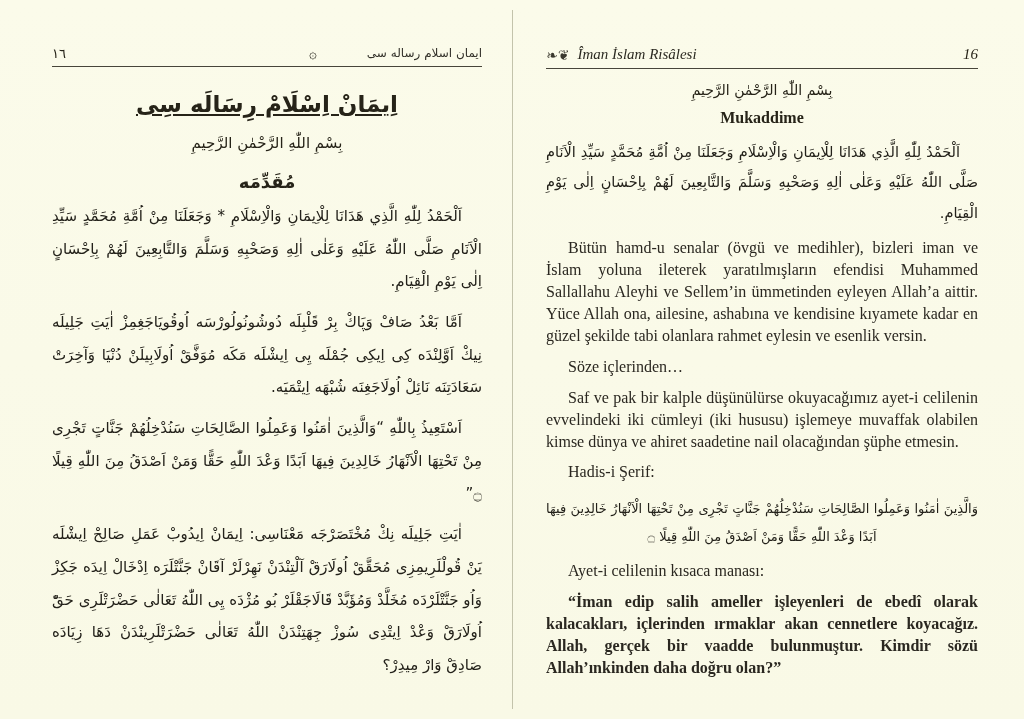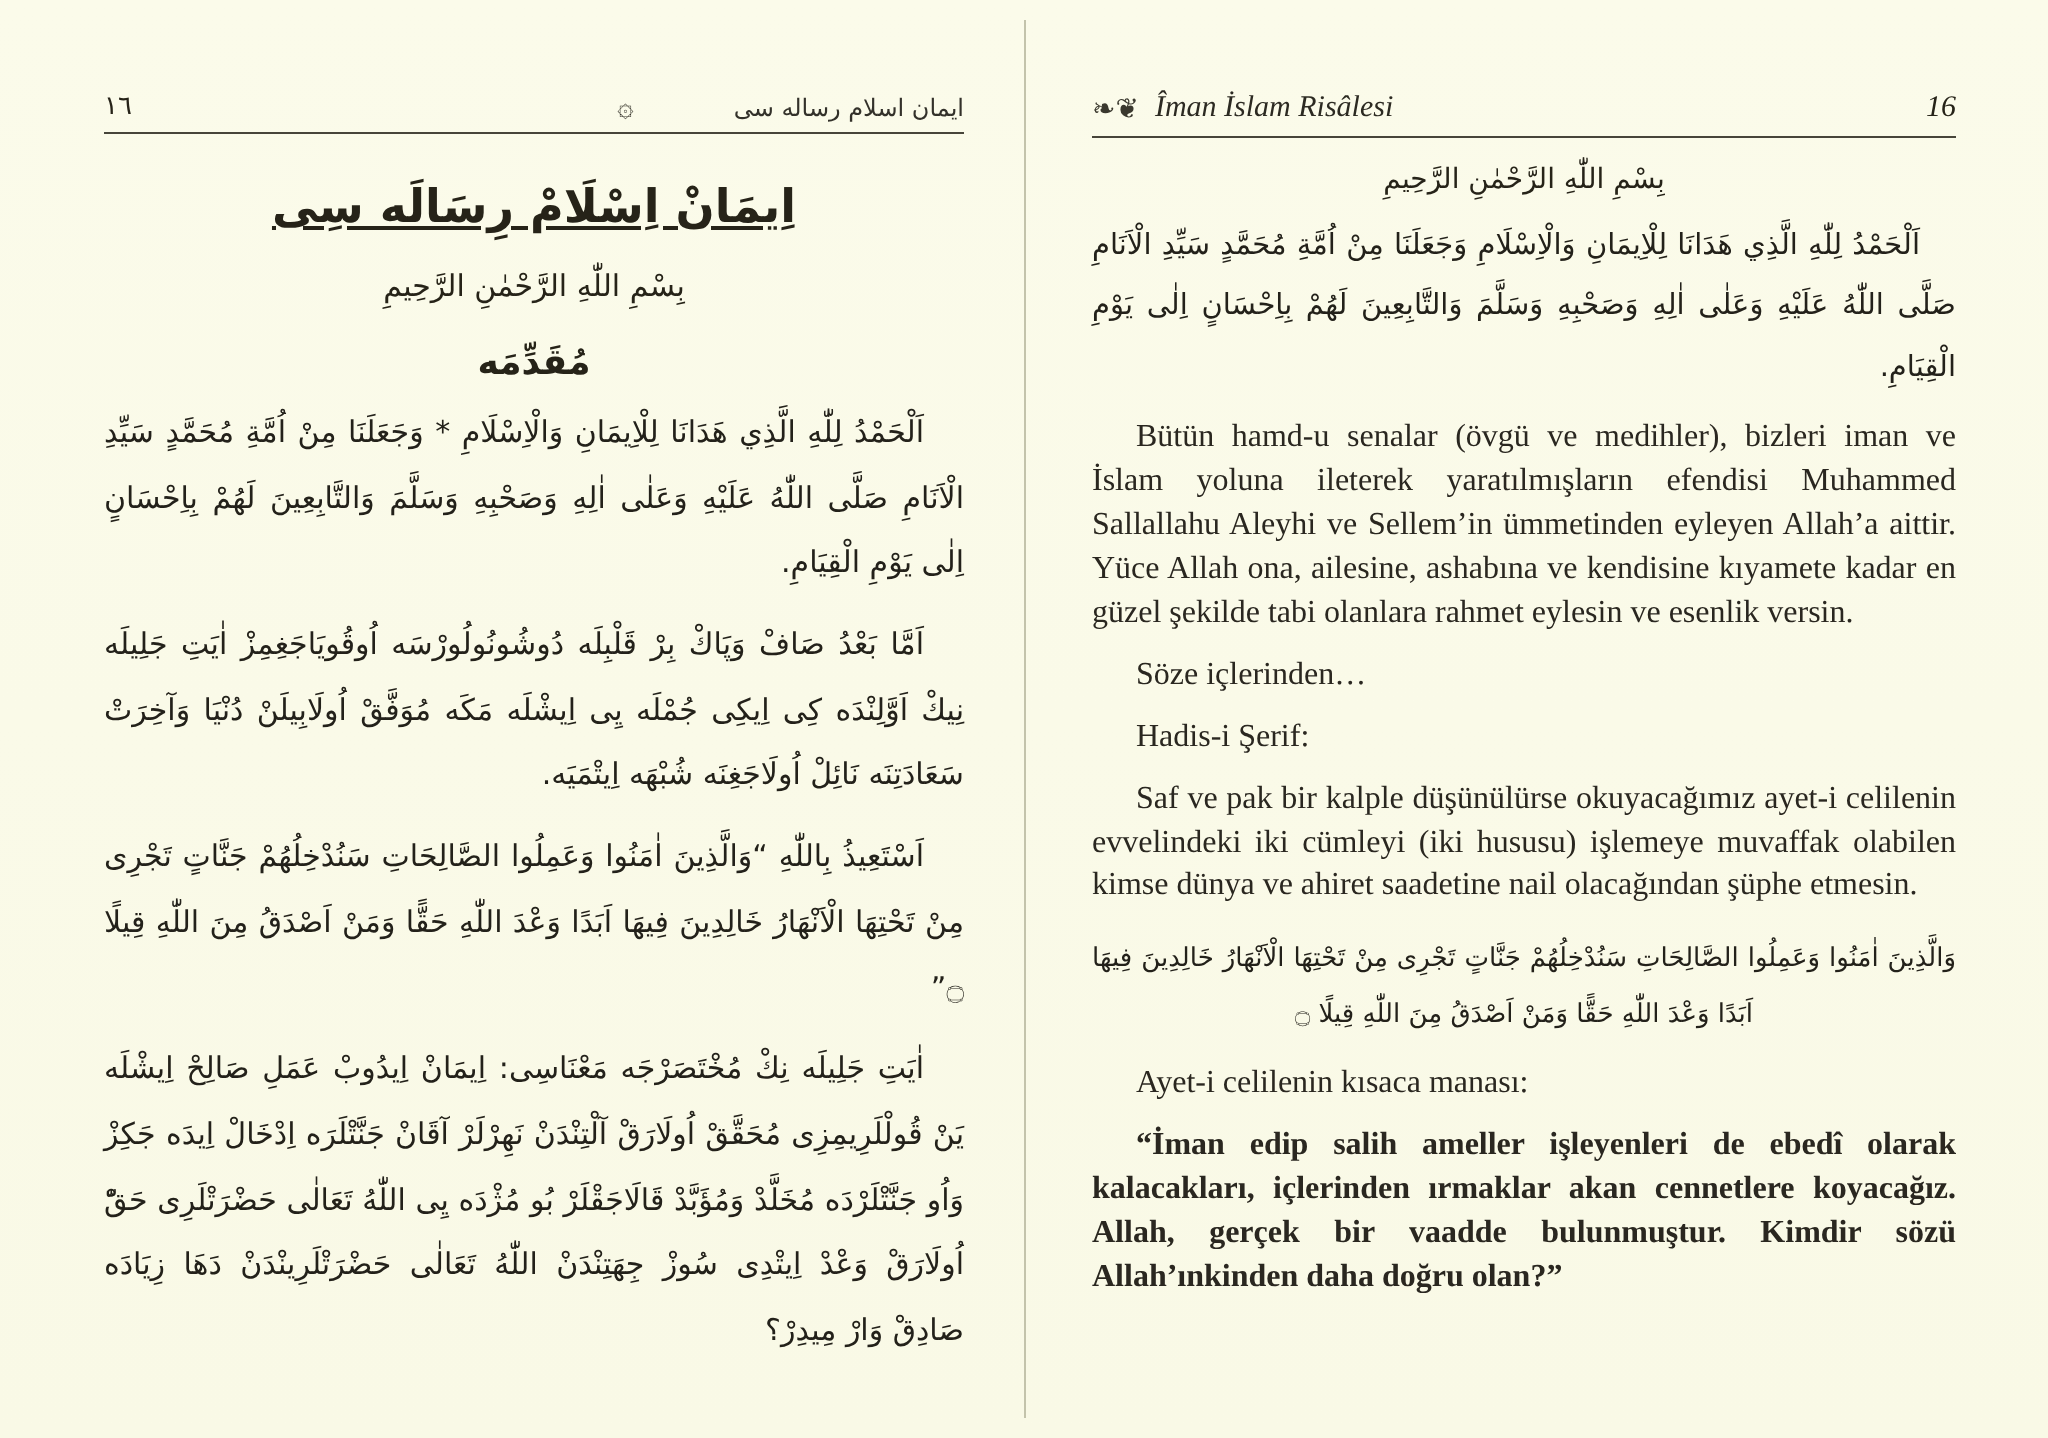--- a/index.html
+++ b/index.html
@@ -26,21 +26,21 @@
     box-sizing: border-box;
     width: 512px; height: 719px;
   }
   .page-left  { padding: 46px 30px 0 52px; }
   .page-right { padding: 46px 46px 0 34px; }
 
   
   .pg-header {
     display: flex;
     justify-content: space-between;
-    align-items: center;
+    align-items: flex-start;
     border-bottom: 1.5px solid #47453a;
     padding-bottom: 5px;
   }
   .pg-header .run-group { display: flex; align-items: center; gap: 8px; }
   .ornament {
     font-family: "DejaVu Sans", sans-serif;
     font-size: 14px; color: #3a382e; line-height: 1;
   }
   .run-title-ar {
     font-family: "DejaVu Sans", sans-serif;
@@ -114,27 +114,28 @@
   <div class="page page-right">
     <div class="pg-header">
       <span class="run-group">
         <span class="ornament">❧❦</span>
         <span class="run-title-lat">Îman İslam Risâlesi</span>
       </span>
       <span class="pg-num-lat">16</span>
     </div>
 
     <div class="ar basmala-r" dir="rtl">بِسْمِ اللّٰهِ الرَّحْمٰنِ الرَّحِيمِ</div>
+    <div class="r-heading">Mukaddime</div>
 
     <p class="ar r-ar-body" dir="rtl">اَلْحَمْدُ لِلّٰهِ الَّذِي هَدَانَا لِلْاِيمَانِ وَالْاِسْلَامِ وَجَعَلَنَا مِنْ اُمَّةِ مُحَمَّدٍ سَيِّدِ الْاَنَامِ صَلَّى اللّٰهُ عَلَيْهِ وَعَلٰى اٰلِهِ وَصَحْبِهِ وَسَلَّمَ وَالتَّابِعِينَ لَهُمْ بِاِحْسَانٍ اِلٰى يَوْمِ الْقِيَامِ.</p>
 
     <p class="tr-para">Bütün hamd-u senalar (övgü ve medihler), bizleri iman ve İslam yoluna ileterek yaratılmışların efendisi Muhammed Sallallahu Aleyhi ve Sellem’in ümmetinden eyleyen Allah’a aittir. Yüce Allah ona, ailesine, ashabına ve kendisine kıyamete kadar en güzel şekilde tabi olanlara rahmet eylesin ve esenlik versin.</p>
     <p class="tr-para">Söze içlerinden…</p>
+    <p class="tr-para">Saf ve pak bir kalple düşünülürse okuyacağımız ayet-i celilenin evvelindeki iki cümleyi (iki hususu) işlemeye muvaffak olabilen kimse dünya ve ahiret saadetine nail olacağından şüphe etmesin.</p>
     <p class="tr-para">Hadis-i Şerif:</p>
-    <p class="tr-para">Saf ve pak bir kalple düşünülürse okuyacağımız ayet-i celilenin evvelindeki iki cümleyi (iki hususu) işlemeye muvaffak olabilen kimse dünya ve ahiret saadetine nail olacağından şüphe etmesin.</p>
 
     <p class="ar ayah" dir="rtl">وَالَّذِينَ اٰمَنُوا وَعَمِلُوا الصَّالِحَاتِ سَنُدْخِلُهُمْ جَنَّاتٍ تَجْرِى مِنْ تَحْتِهَا الْاَنْهَارُ خَالِدِينَ فِيهَا اَبَدًا وَعْدَ اللّٰهِ حَقًّا وَمَنْ اَصْدَقُ مِنَ اللّٰهِ قِيلًا ۝</p>
 
     <p class="tr-para">Ayet-i celilenin kısaca manası:</p>
     <p class="tr-para bold">“İman edip salih ameller işleyenleri de ebedî olarak kalacakları, içlerinden ırmaklar akan cennetlere koyacağız. Allah, gerçek bir vaadde bulunmuştur. Kimdir sözü Allah’ınkinden daha doğru olan?”</p>
   </div>
 
 </div>
 
 </body></html>

